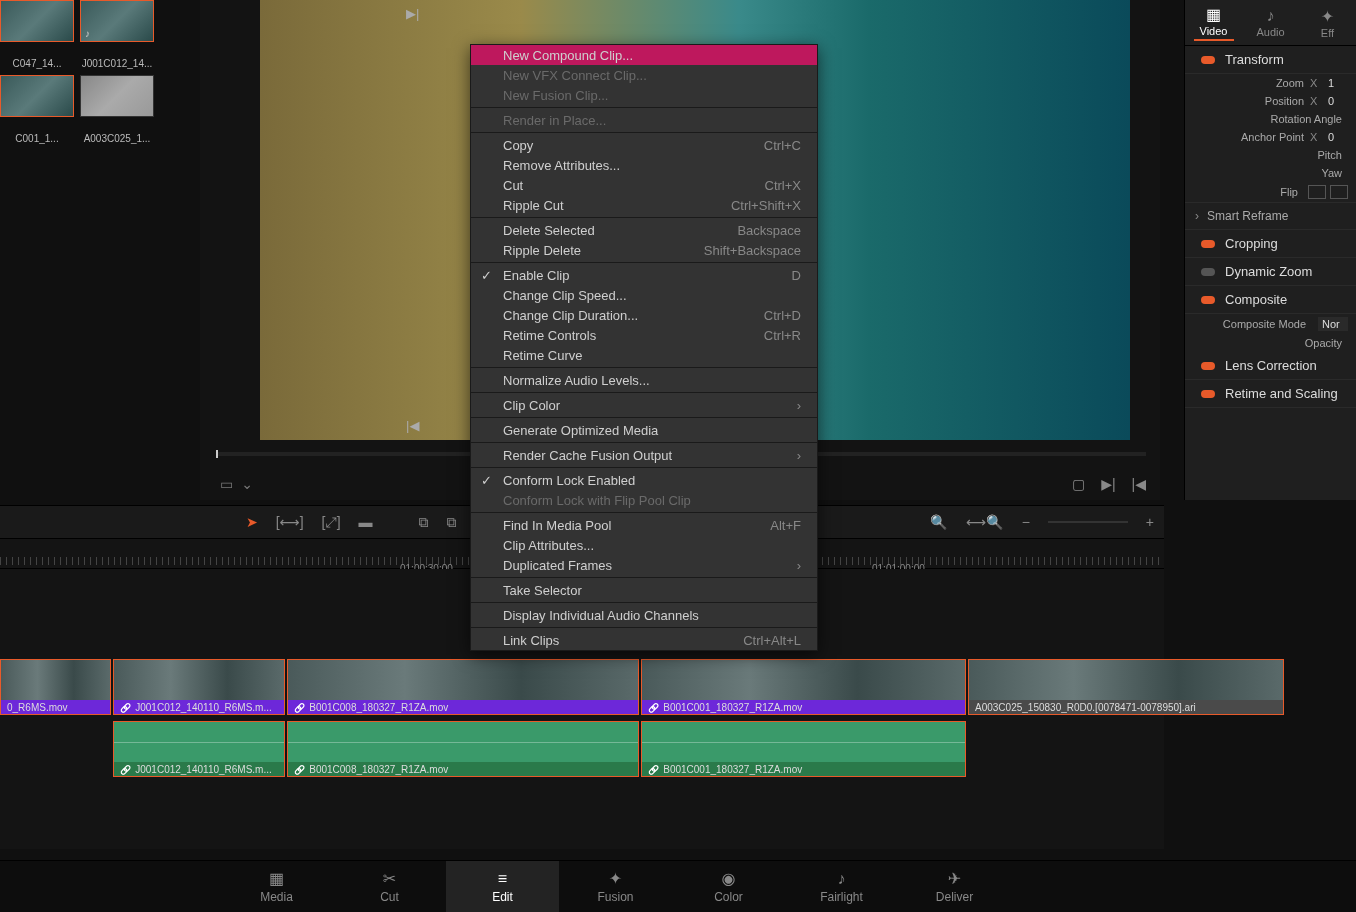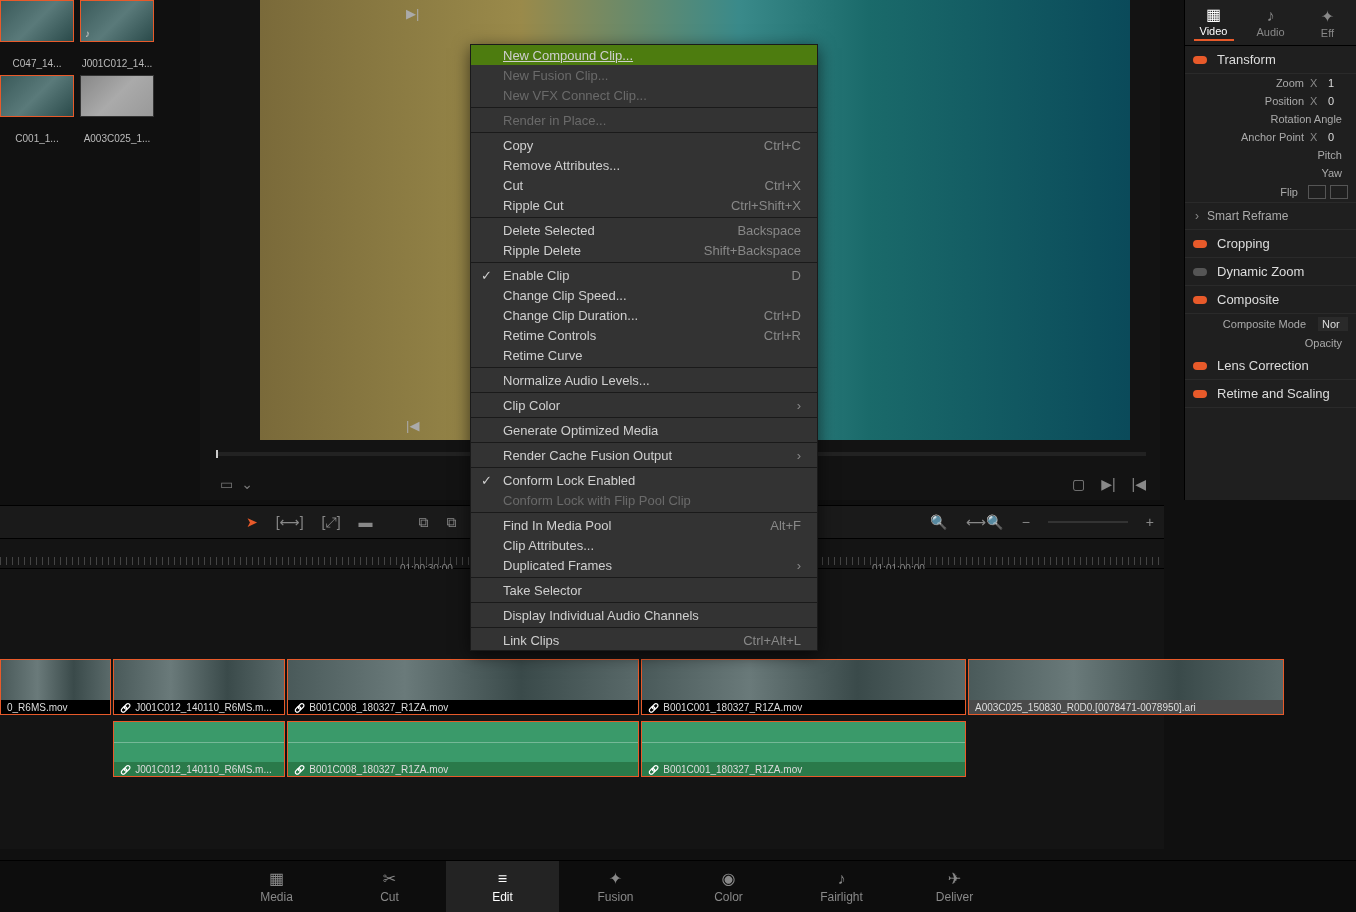--- a/index.html
+++ b/index.html
@@ -15,34 +15,34 @@
 
 
 .viewer-area { position: absolute; left: 200px; top: 0; width: 960px; height: 500px; background: #131313; }
 .viewer-canvas { position: absolute; left: 60px; top: 0; width: 870px; height: 440px; background: linear-gradient(90deg, #7a6a3a 0%, #9a8a4a 30%, #3a8a8a 55%, #1a6a6a 70%, #0a4a5a 100%); }
 .viewer-nav { position: absolute; left: 206px; top: 6px; color: #aaa; cursor: pointer; }
 .viewer-nav2 { position: absolute; left: 206px; top: 418px; color: #aaa; cursor: pointer; }
 
 
 .ctx { position: absolute; left: 470px; top: 44px; width: 348px; background: #333333; border: 1px solid #1a1a1a; box-shadow: 0 4px 16px rgba(0,0,0,.6); z-index: 100; }
 .ctx .item { padding: 3px 16px 3px 32px; display: flex; justify-content: space-between; align-items: center; color: #cfcfcf; font-size: 13px; cursor: pointer; position: relative; height: 20px; }
-.ctx .item.sel { background: #4d7c0f; text-decoration: underline; }
+.ctx .item.sel { background: #be185d; }
 .ctx .item.disabled { color: #6a6a6a; }
 .ctx .sep { height: 1px; background: #1a1a1a; margin: 2px 0; }
 .ctx .check { position: absolute; left: 10px; color: #cfcfcf; }
 .ctx .sub { color: #888; }
 
 
 .inspector { position: absolute; right: 0; top: 0; width: 172px; height: 500px; background: #1f1f1f; border-left: 1px solid #000; }
 .insp-tabs { display: flex; height: 46px; border-bottom: 1px solid #000; }
 .insp-tab { flex: 1; display: flex; flex-direction: column; align-items: center; justify-content: center; font-size: 11px; color: #888; cursor: pointer; }
 .insp-tab.active { color: #fff; }
 .insp-tab.active .ul { height: 2px; background: #e85a2a; width: 40px; margin-top: 2px; }
 .insp-tab .ic { font-size: 16px; margin-bottom: 1px; }
-.insp-section { padding: 6px 8px; border-bottom: 1px solid #2a2a2a; display: flex; align-items: center; }
+.insp-section { padding: 6px 16px; border-bottom: 1px solid #2a2a2a; display: flex; align-items: center; }
 .insp-section .dot { width: 14px; height: 8px; border-radius: 4px; background: #e85a2a; margin-right: 10px; }
 .insp-section .dot.off { background: #555; }
 .insp-section .title { font-size: 13px; color: #ddd; }
 .insp-row { display: flex; align-items: center; padding: 3px 8px; font-size: 11px; color: #aaa; justify-content: flex-end; }
 .insp-row .lbl { text-align: right; margin-right: 6px; }
 .insp-row .ax { width: 12px; color: #888; }
 .insp-row .val { width: 20px; text-align: left; margin-left: 6px; color: #ddd; }
 .insp-row .box { width: 18px; height: 14px; border: 1px solid #555; margin-left: 4px; }
 .collapse-row { padding: 6px 10px; font-size: 12px; color: #aaa; display: flex; align-items: center; border-top: 1px solid #2a2a2a; border-bottom: 1px solid #2a2a2a; }
 .collapse-row .chev { margin-right: 8px; color: #888; }
@@ -65,21 +65,21 @@
 .tl-ruler { position: absolute; left: 0; top: 539px; width: 1164px; height: 30px; background: #141414; border-bottom: 1px solid #000; }
 .tl-ruler .ticks { position: absolute; left: 0; top: 18px; width: 100%; height: 8px; background: repeating-linear-gradient(90deg, #444 0, #444 1px, transparent 1px, transparent 6px); }
 .tl-ruler .time { position: absolute; top: 24px; font-size: 10px; color: #888; }
 
 
 .tl-tracks { position: absolute; left: 0; top: 569px; width: 1164px; height: 280px; background: #141414; }
 .track-row { position: absolute; left: 0; width: 100%; }
 
 .clip { position: absolute; height: 56px; border: 1px solid #e85a2a; display: flex; flex-direction: column; }
 .clip .thumbs { flex: 1; background: linear-gradient(90deg,#4a5a5a,#6a7a7a,#3a4a4a,#5a6a6a); }
-.clip .bar { height: 14px; background: #000000; display: flex; align-items: center; padding: 0 6px; font-size: 10px; color: #ddd; gap: 4px; white-space: nowrap; overflow: hidden; }
+.clip .bar { height: 14px; background: #6d28d9; display: flex; align-items: center; padding: 0 6px; font-size: 10px; color: #ddd; gap: 4px; white-space: nowrap; overflow: hidden; }
 .clip.grey .bar { background: #4a4a4a; }
 
 .aclip { position: absolute; height: 56px; border: 1px solid #e85a2a; display: flex; flex-direction: column; }
 .aclip .wave { flex: 1; background: #3a9a6a; position: relative; overflow: hidden; }
 .aclip .wave::after { content: ""; position: absolute; left: 0; right: 0; top: 50%; height: 1px; background: rgba(255,255,255,.3); }
 .aclip .bar { height: 14px; background: #2a7a4a; display: flex; align-items: center; padding: 0 6px; font-size: 10px; color: #ddd; gap: 4px; white-space: nowrap; overflow: hidden; }
 
 .link-ic::before { content: "🔗"; font-size: 9px; filter: grayscale(1) brightness(2); }
 
 
@@ -132,24 +132,24 @@
     <span>▶|</span>
     <span>|◀</span>
   </div>
 </div>
 
 <div class="ctx">
     <div class="item sel">
       <span>New Compound Clip...</span>
     </div>
     <div class="item disabled">
+      <span>New VFX Connect Clip...</span>
+    </div>
+    <div class="item disabled">
       <span>New Fusion Clip...</span>
-    </div>
-    <div class="item disabled">
-      <span>New VFX Connect Clip...</span>
     </div>
     <div class="sep"></div>
     <div class="item disabled">
       <span>Render in Place...</span>
     </div>
     <div class="sep"></div>
     <div class="item">
       <span>Copy</span>
       <span class="sub">Ctrl+C</span>
     </div>

